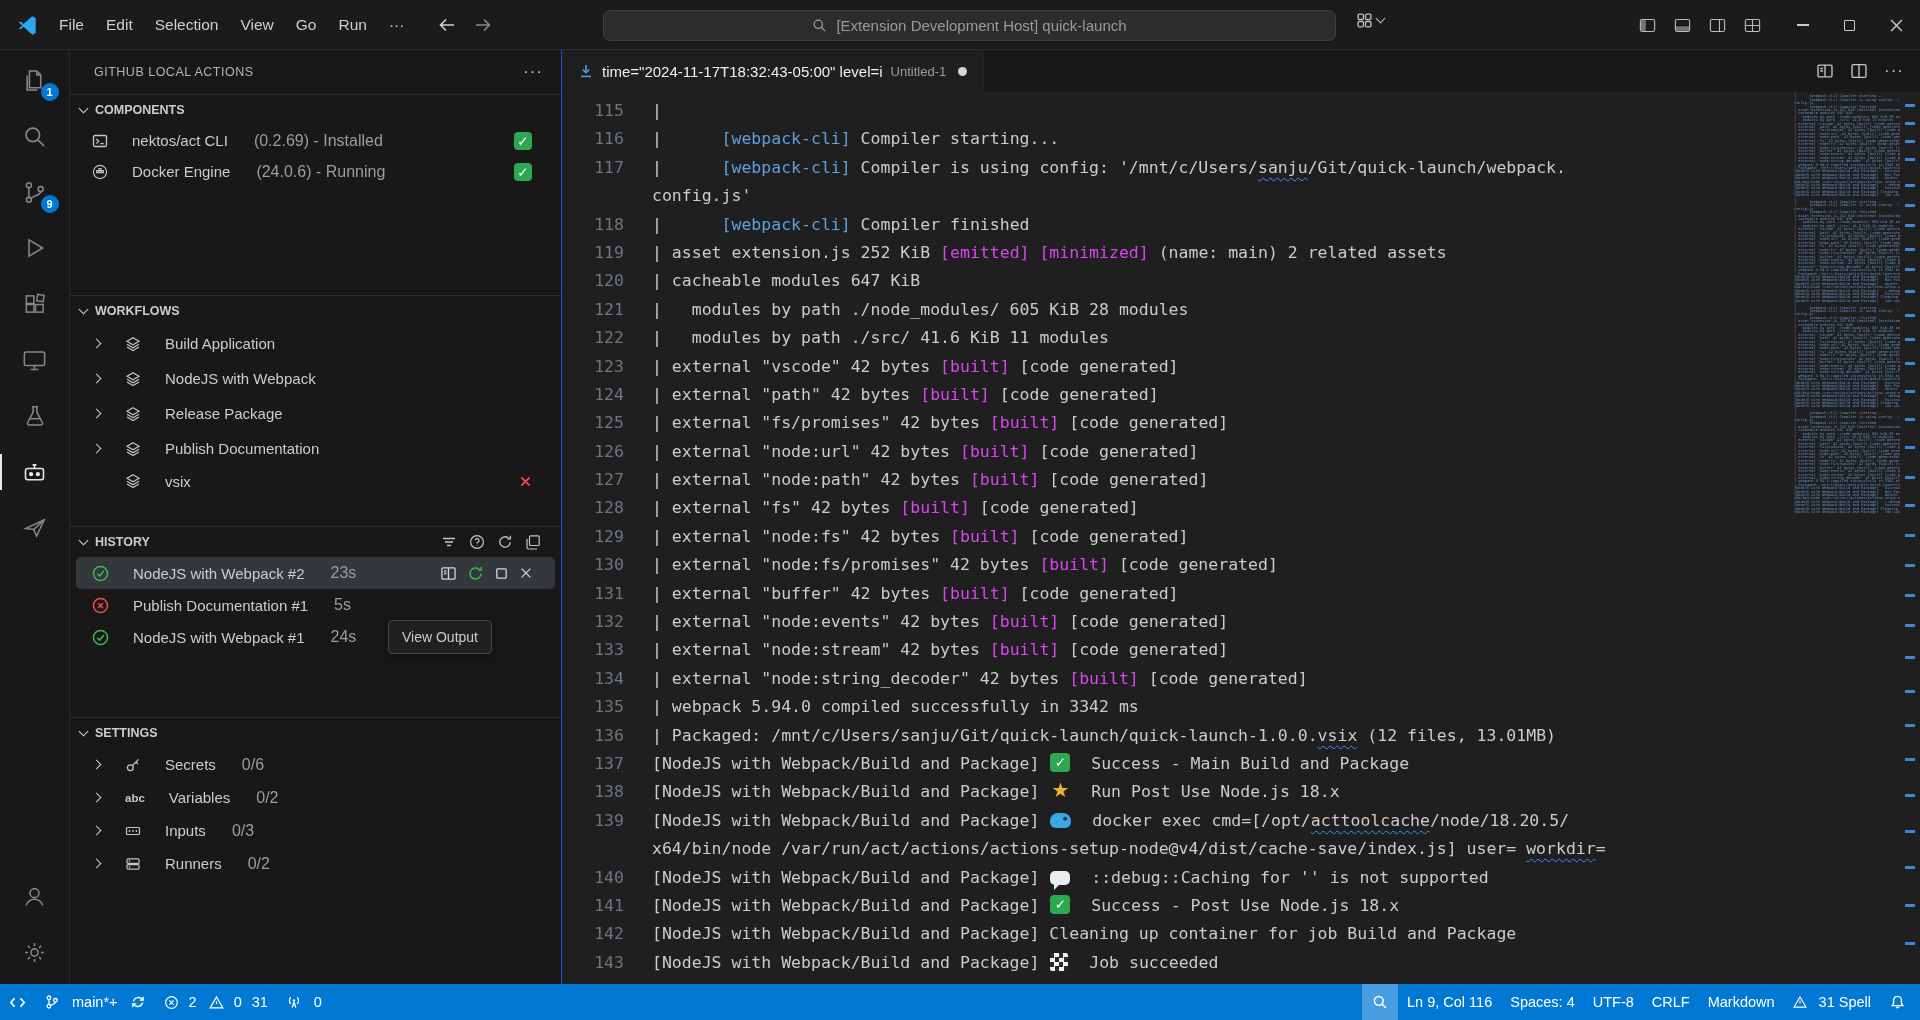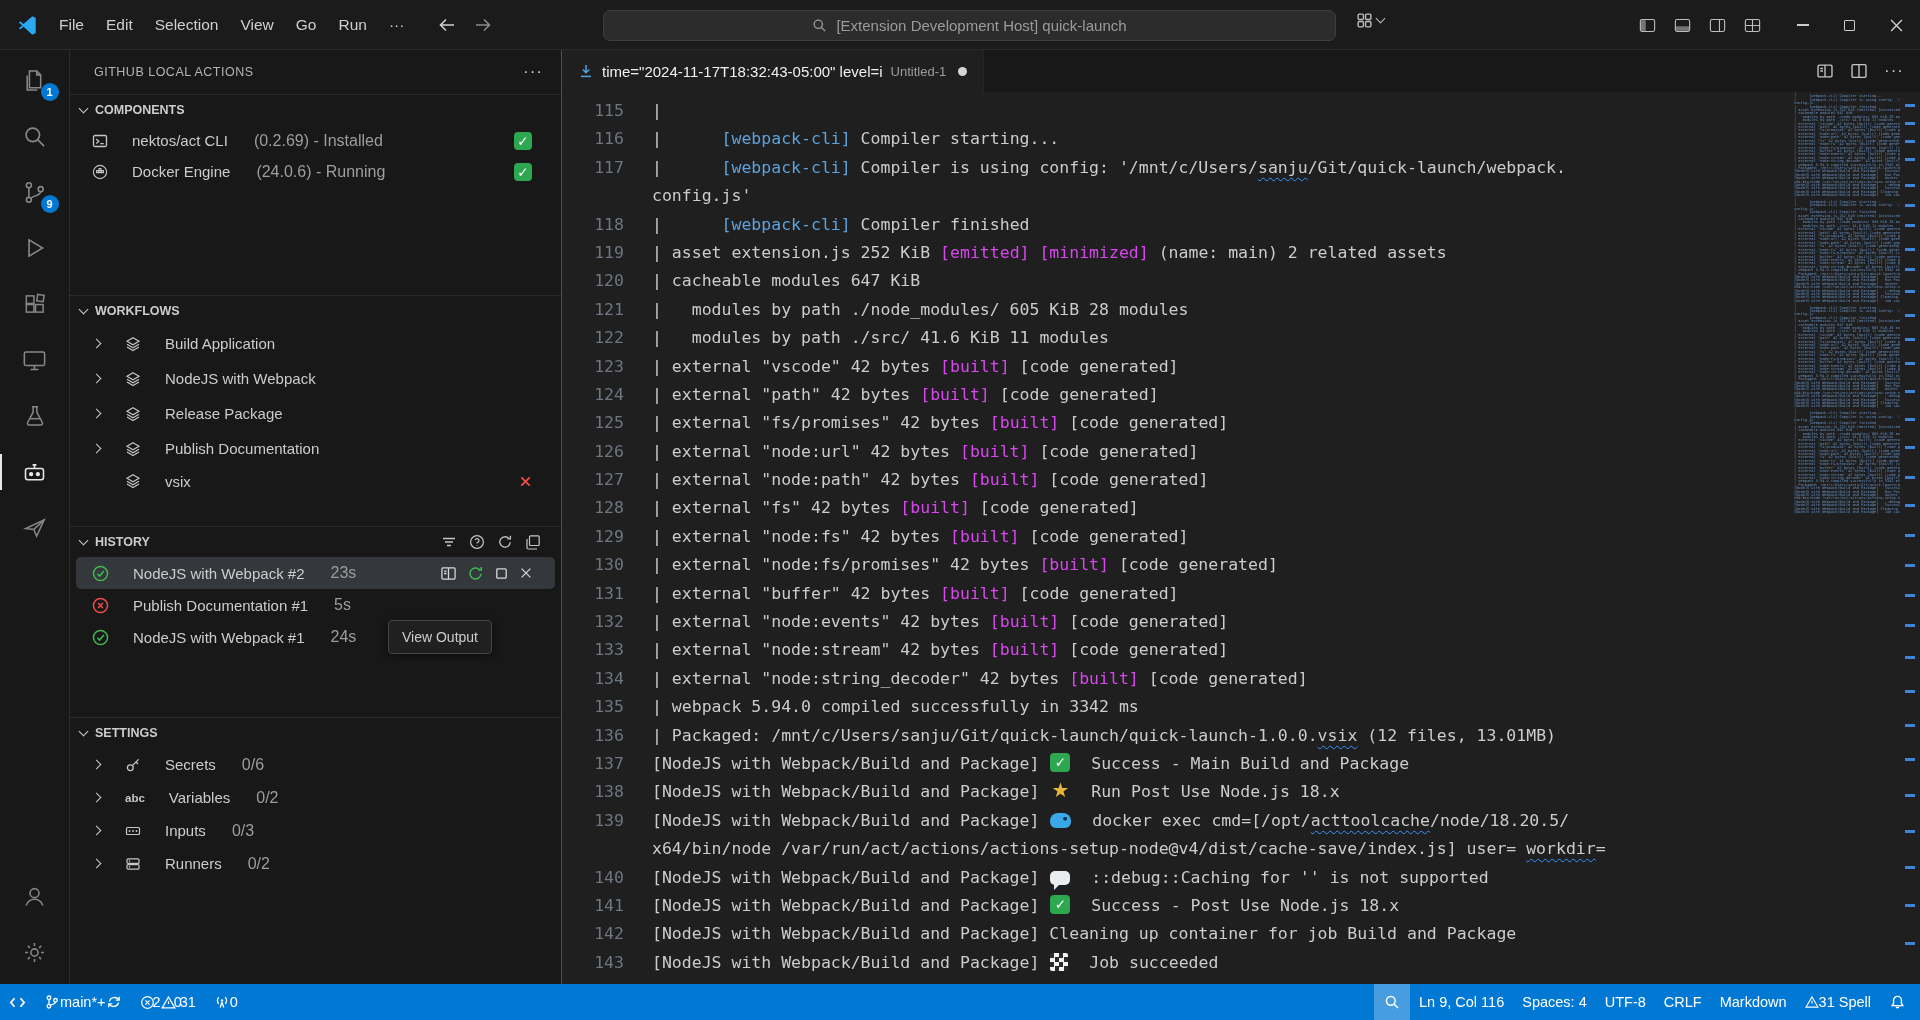--- a/index.html
+++ b/index.html
@@ -80,21 +80,21 @@
 .blue{color:#5ea1dd}
 .orange{color:#d946ef}
 .spell{text-decoration:underline;text-decoration-style:wavy;text-decoration-color:#3794ff;text-decoration-thickness:1px;text-underline-offset:4px}
 .minimap{position:absolute;top:0;right:20px;width:106px;bottom:0;background:#1f1f1f;overflow:hidden;opacity:.9}
 .mrow{font-family:"DejaVu Sans Mono",monospace;font-size:3.6px;line-height:3.4px;white-space:pre;color:#6f9bd4}
 .scrollcol{position:absolute;top:0;right:0;width:20px;bottom:0}
 .smark{position:absolute;right:5px;width:10px;height:3px;background:#3f84d6}
 
 
 .statusbar{position:absolute;left:0;right:0;bottom:0;height:36px;background:#0078d4;display:flex;align-items:center;color:#fff;font-size:14.5px;z-index:40}
-.sb-item{display:flex;align-items:center;gap:0;padding:0 9px;height:100%;cursor:pointer;white-space:nowrap}
+.sb-item{display:flex;align-items:center;gap:12px;padding:0 9px;height:100%;cursor:pointer;white-space:nowrap}
 .sb-right{margin-left:auto;display:flex;align-items:flex-end;height:100%}
 .zoombox{background:rgba(255,255,255,.28);padding:0 10px}
 .probnum{margin-left:-2px}
 </style>
 </head>
 <body>
 
 <div class="titlebar">
   <span class="ic logo">
     <svg width="22" height="22" viewBox="0 0 24 24">

